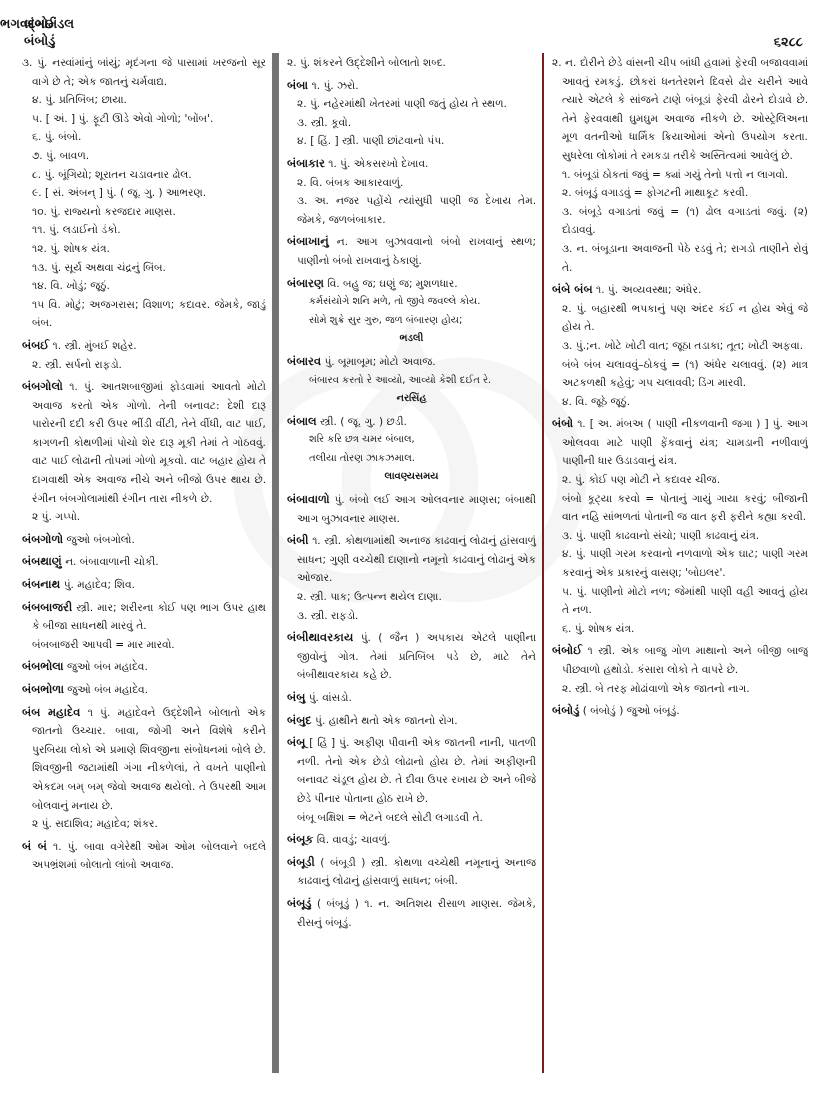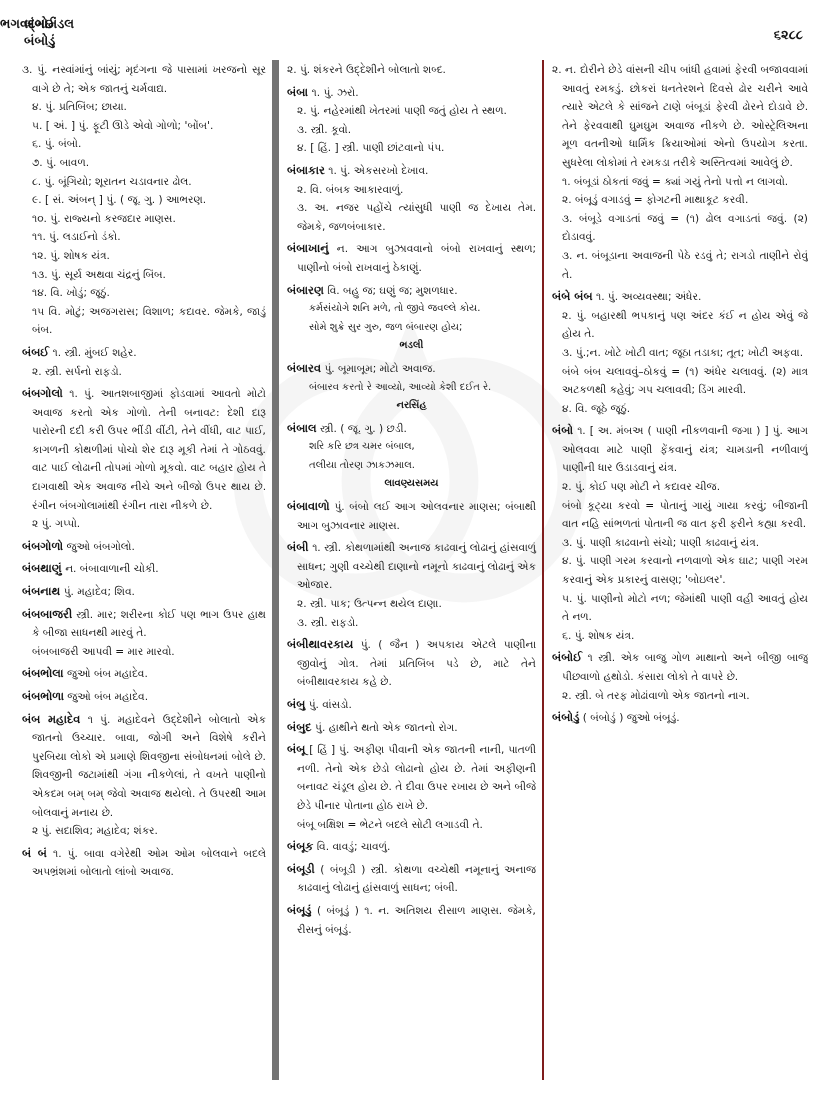--- a/index.html
+++ b/index.html
@@ -12,23 +12,23 @@
     .watermark {
       position: absolute; left: 230px; top: 300px; width: 360px; height: 360px;
       pointer-events: none; opacity: 0.08;
     }
     .header {
       position: absolute; top: 16px; left: 0; width: 825px; height: 22px;
     }
     .guide-left { position: absolute; left: 24px; top: 0; font-weight: bold; font-size: 13px; line-height: 16px; }
     .guide-left div { height: 17px; }
     .page-title { position: absolute; left: 0; width: 825px; text-align: left; top: 0; font-weight: bold; font-size: 13px; }
-    .page-number { position: absolute; right: 22px; top: 11px; font-weight: bold; font-size: 13px; }
+    .page-number { position: absolute; right: 22px; top: 18px; font-weight: bold; font-size: 13px; }
     .columns {
-      position: absolute; top: 60px; left: 22px; width: 786px; height: 1020px;
+      position: absolute; top: 53px; left: 22px; width: 786px; height: 1020px;
       display: flex;
     }
     .col { box-sizing: border-box; overflow: hidden; font-size: 10.6px; line-height: 18.6px; }
     .col1 { width: 250px; padding-right: 6px; }
     .col2 { width: 270px; padding: 0 6px 0 8px; border-left: 7px solid #737373; }
     .col3 { width: 266px; padding: 0 0 0 8px; border-left: 2px solid #7f1d1d; }
     .entry { margin-bottom: 4px; }
     .head { font-weight: bold; font-size: 11.4px; }
     .sense { display: block; padding-left: 10px; text-align: justify; }
     .first { padding-left: 0; }

